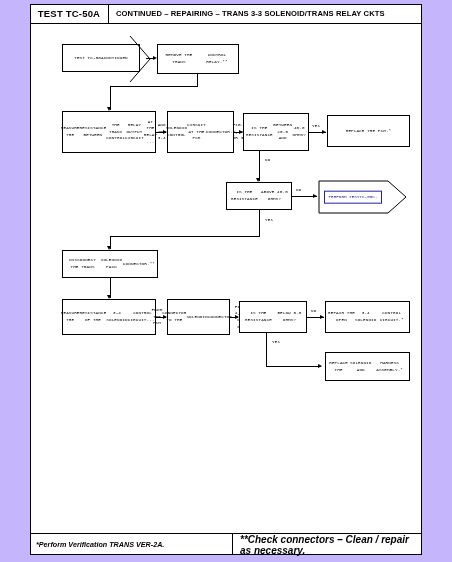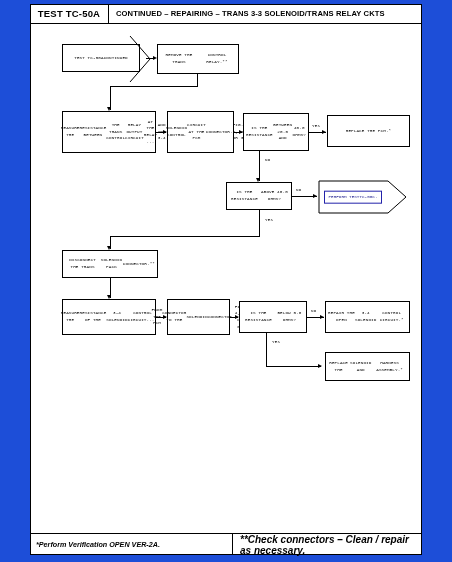--- a/index.html
+++ b/index.html
@@ -1,17 +1,17 @@
 <!DOCTYPE html>
 <html><head>
 <meta charset="utf-8">
 <style>
   html,body{margin:0;padding:0;background:#fff;}
   body{width:452px;height:562px;font-family:"Liberation Sans",sans-serif;}
-  #page{position:relative;width:452px;height:562px;background:#1d4ed8;overflow:hidden;}
+  #page{position:relative;width:452px;height:562px;background:#c4b5fd;overflow:hidden;}
 
   .sheet{position:absolute;left:30px;top:4px;width:392px;height:551px;border:1.6px solid #000;background:#fff;box-sizing:border-box;}
 
   
   .hdr{position:absolute;left:30px;top:4px;width:392px;height:20px;box-sizing:border-box;border-bottom:1.2px solid #000;display:flex;align-items:stretch;}
   .hdr-test{width:78px;border-right:1.4px solid #000;display:flex;align-items:center;justify-content:center;font-size:9.5px;font-weight:bold;letter-spacing:.2px;}
   .hdr-title{flex:1;display:flex;align-items:center;padding-left:7px;font-size:7.6px;font-weight:bold;letter-spacing:.1px;}
 
   
   .ftr{position:absolute;left:30px;top:533px;width:392px;height:22px;box-sizing:border-box;border-top:1.2px solid #000;display:flex;align-items:stretch;}
@@ -186,17 +186,17 @@
   <div class="ln lnh" style="left:266px;top:366px;width:55px;"></div>
   <div class="arrow ar-r" style="left:318px;top:363.5px;"></div>
 
   <div class="node" style="left:325px;top:352px;width:85px;height:29px;">
       <span>REPLACE THE</span>
       <span>SOLENOID AND</span>
       <span>HARNESS ASSEMBLY.*</span>
     </div>
 
   <div class="ftr">
-    <div class="ftr-l">*Perform Verification OPEN VER-2A.</div>
+    <div class="ftr-l">*Perform Verification TRANS VER-2A.</div>
     <div class="ftr-r">**Check connectors – Clean / repair as necessary.</div>
   </div>
 
 </div>
 
 </body></html>

